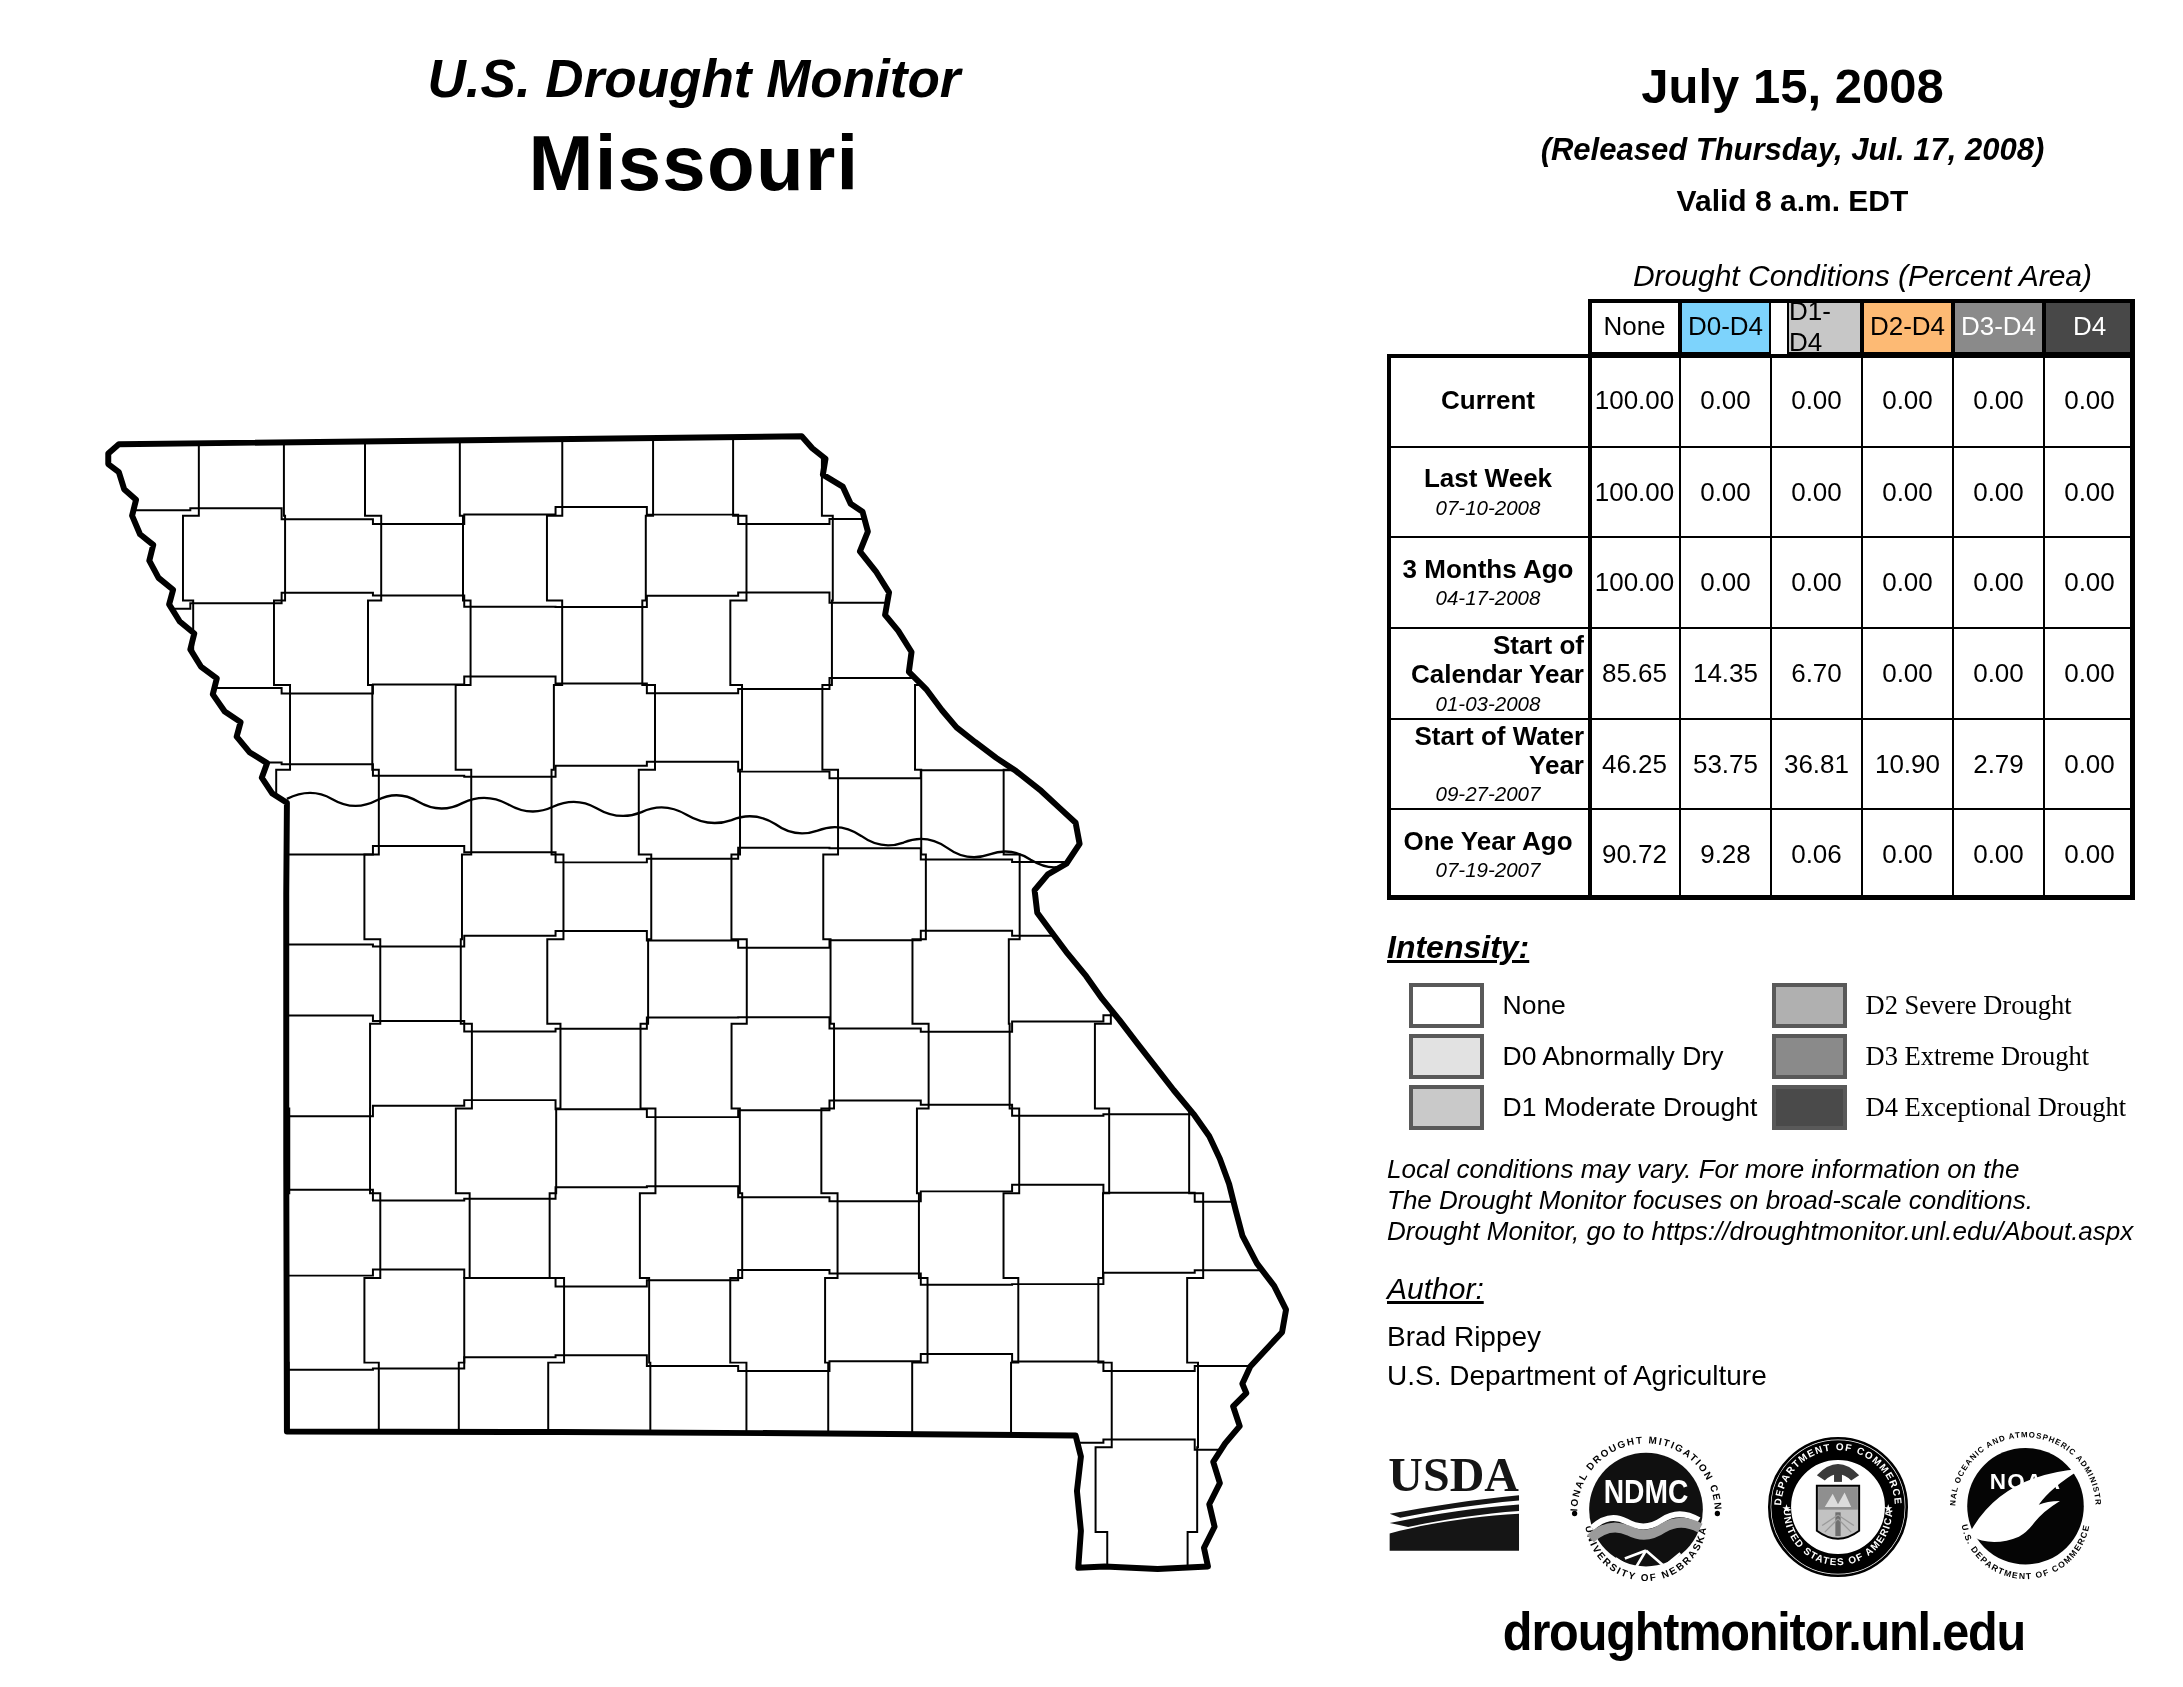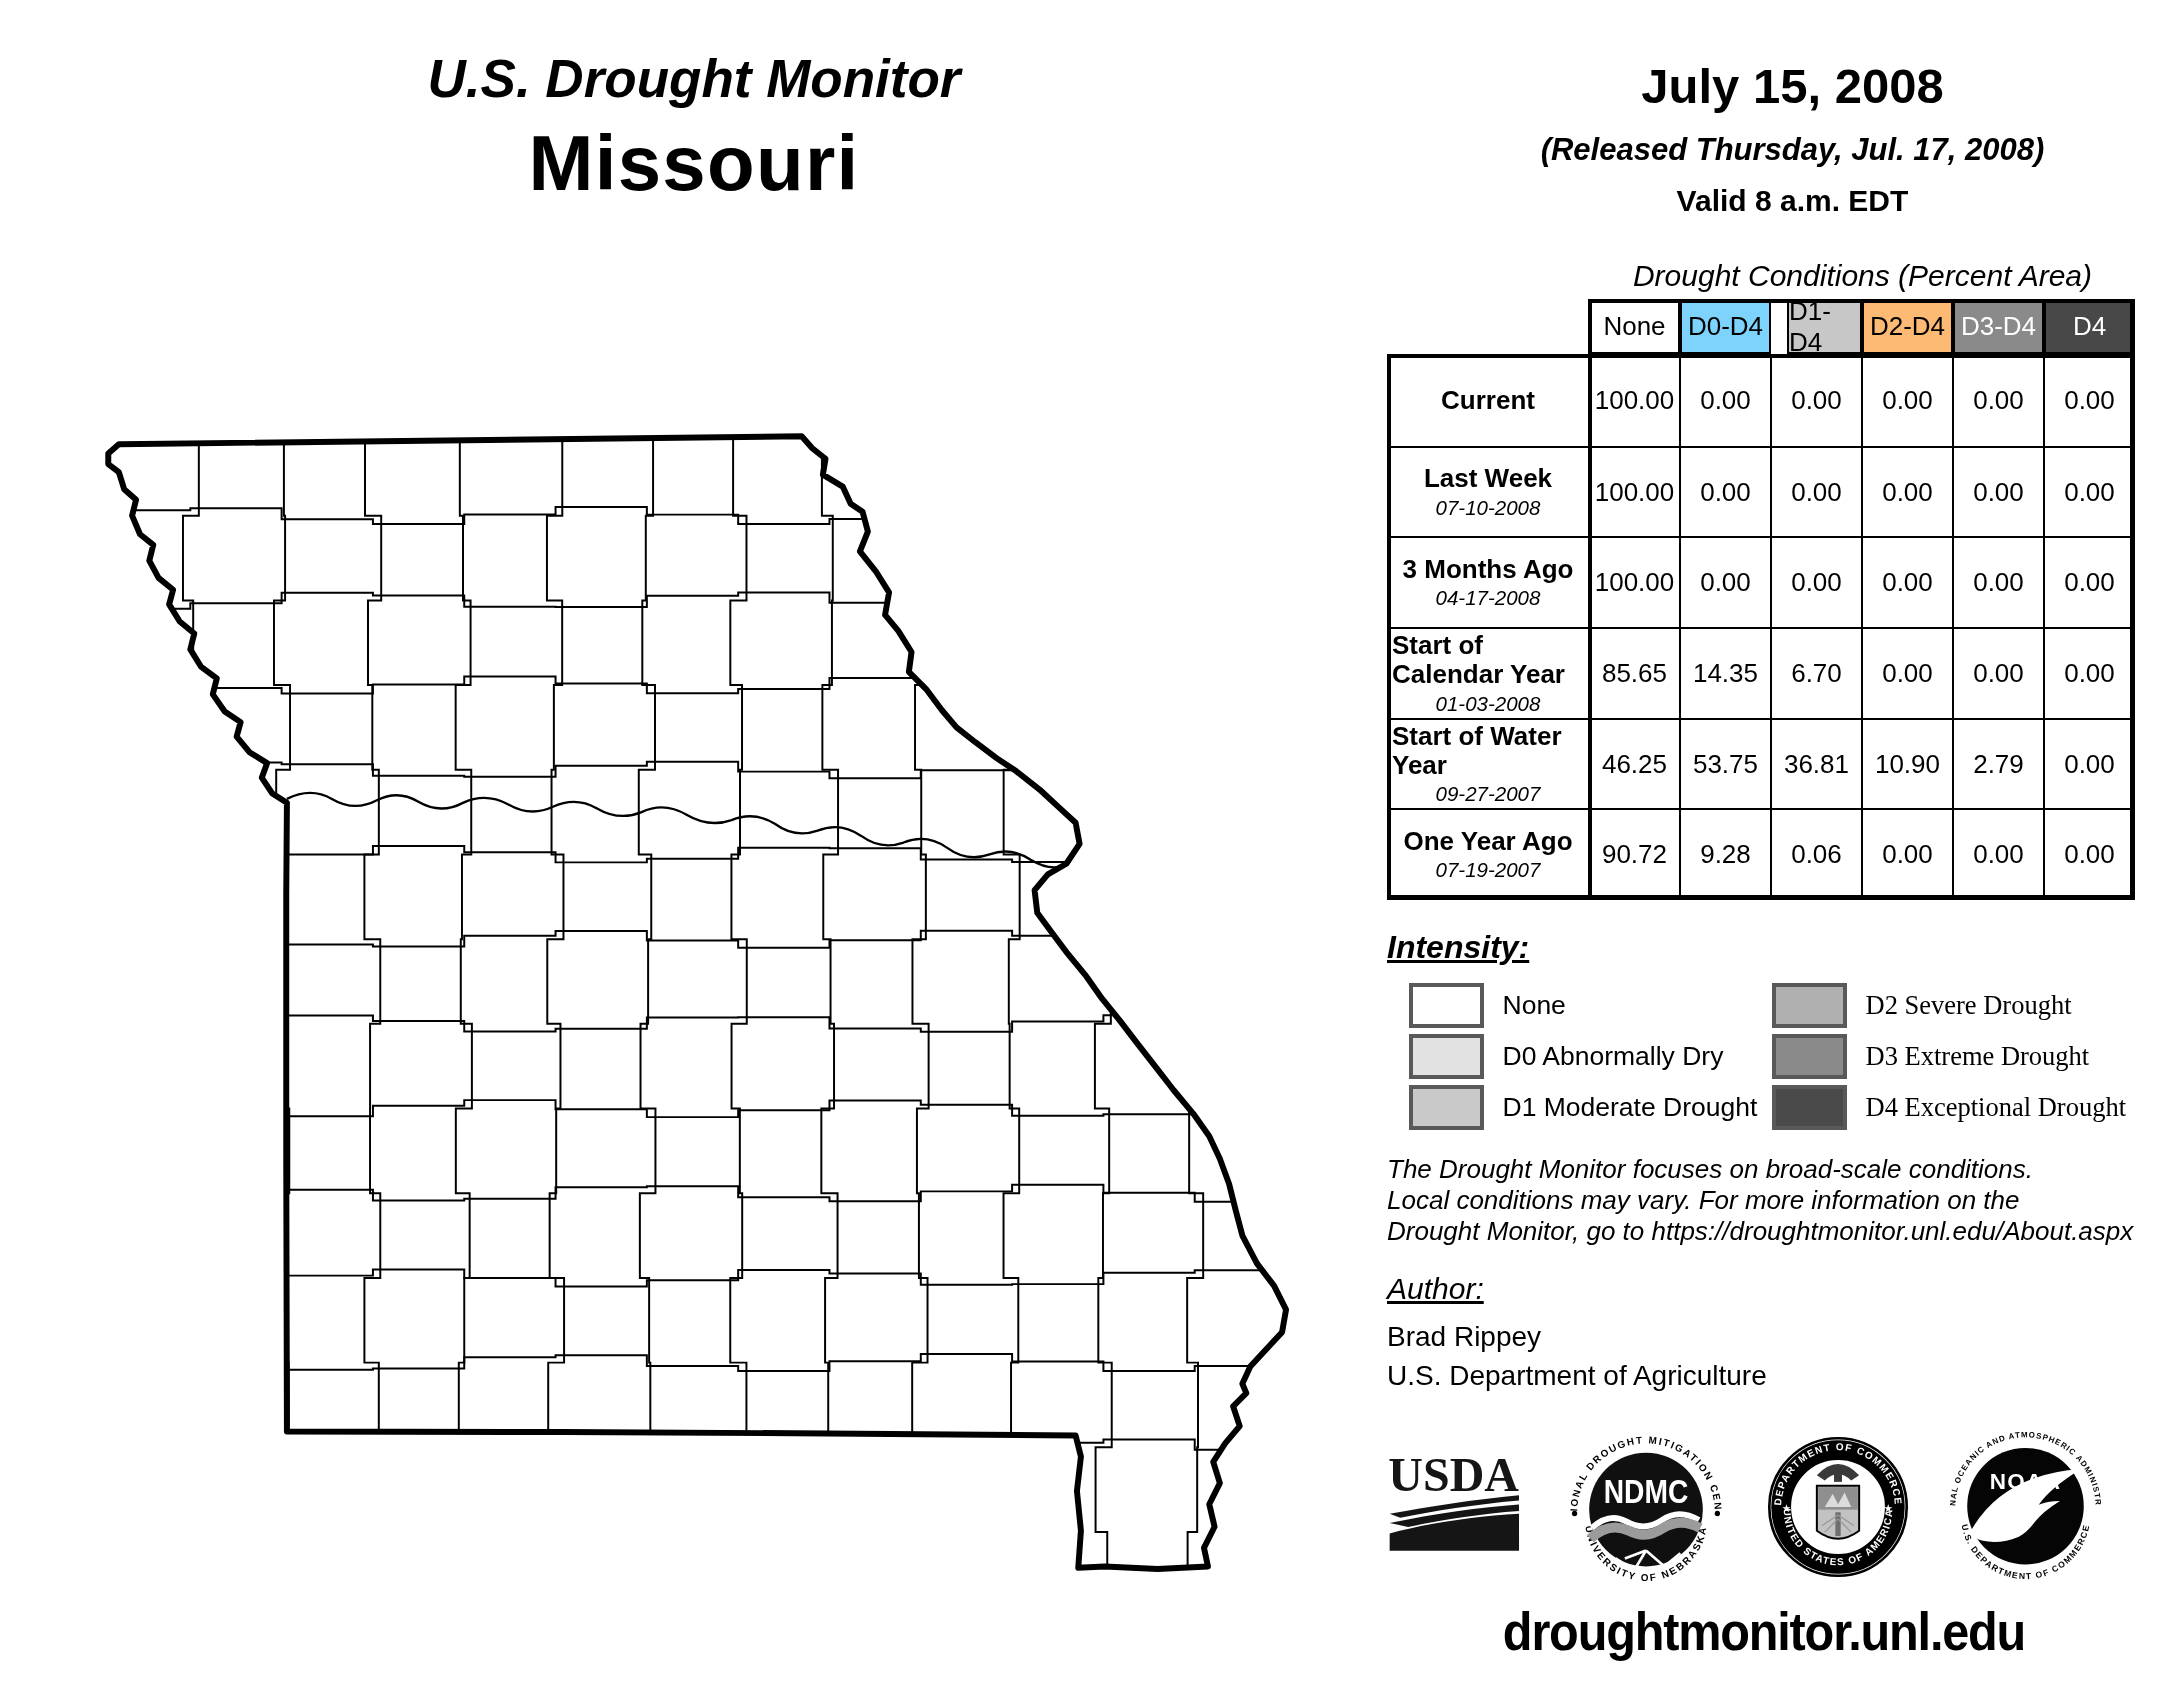--- a/index.html
+++ b/index.html
@@ -18,21 +18,21 @@
   
   #table-title{left:1548px;top:259px;width:629px;text-align:center;
                font-size:30px;font-style:italic;}
   #dm-table{left:1387px;top:299px;display:grid;
             grid-template-columns:202px repeat(6,91px);
             grid-template-rows:55px 93px 90px 91px 91px 90px 91px;}
   .hcell{border:2px solid #000;display:flex;align-items:center;justify-content:center;
          font-size:26px;}
   .hblank{background:#fff;border:none;}
   .lcell{border:1.3px solid #000;display:flex;flex-direction:column;align-items:center;
-         justify-content:center;text-align:left;padding:0 4px;box-sizing:border-box;}
+         justify-content:center;text-align:right;padding:0 4px;box-sizing:border-box;}
   .lcell .lab{font-weight:bold;font-size:26px;line-height:29px;}
   .lcell .dat{font-style:italic;font-size:20.5px;margin-top:2.6px;}
   .vcell{border:1.3px solid #000;display:flex;align-items:center;justify-content:center;
          font-size:26px;}
   .thickbox{border:4.6px solid #000;box-sizing:border-box;pointer-events:none;}
   
   #legend-heading{left:1387px;top:929px;font-size:32px;font-style:italic;font-weight:bold;
                   text-decoration:underline;}
   .leg-col{display:flex;flex-direction:column;gap:13.2px;}
   .leg-item{display:flex;align-items:center;height:38px;}
@@ -194,22 +194,22 @@
         <div class="leg-swatch" style="background: rgb(138, 138, 138);"></div>
         <div class="leg-label">D3 Extreme Drought</div>
       </div>
       <div class="leg-item">
         <div class="leg-swatch" style="background: rgb(74, 74, 74);"></div>
         <div class="leg-label">D4 Exceptional Drought</div>
       </div>
     </div>
 
   <div class="abs" id="disclaimer">
+    <div>Local conditions may vary. For more information on the</div>
     <div>The Drought Monitor focuses on broad-scale conditions.</div>
-    <div>Local conditions may vary. For more information on the</div>
     <div>Drought Monitor, go to https://droughtmonitor.unl.edu/About.aspx</div>
   </div>
 
   <div class="abs" id="author-heading">Author:</div>
   <div class="abs" id="author-name">Brad Rippey</div>
   <div class="abs" id="author-org">U.S. Department of Agriculture</div>
 
   <svg class="abs" style="left:1388px;top:1453px;" width="134" height="99" viewBox="0 0 202 150">
     <text x="0" y="58" font-family="Liberation Serif, serif" font-weight="bold" font-size="74" fill="#151515" textLength="198" lengthAdjust="spacingAndGlyphs">USDA</text>
     <path fill="#151515" d="M2,92 C60,82 130,70 198,64 L198,72 C130,78 70,88 18,98 Z"></path>

